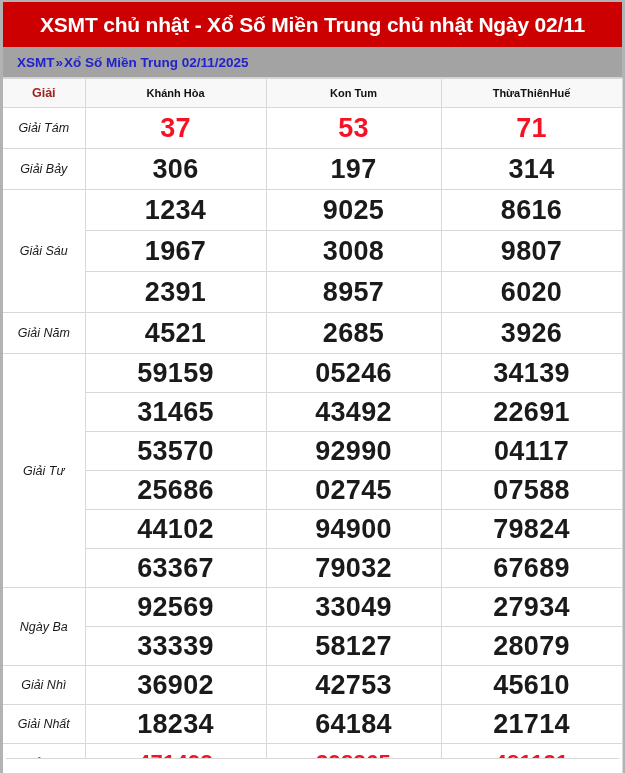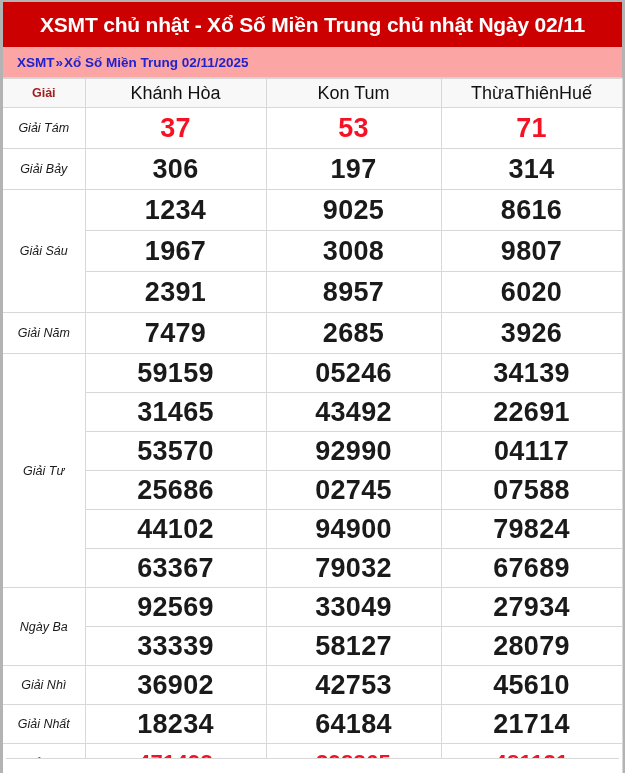--- a/index.html
+++ b/index.html
@@ -38,21 +38,21 @@
     color: #ffffff;
     font-size: 21px;
     font-weight: bold;
     letter-spacing: -0.2px;
     white-space: nowrap;
     text-align: center;
   }
 
   
   .breadcrumb {
-    background: #fca5a5;
+    background: #a3a3a3;
     height: 31px;
     display: flex;
     align-items: center;
     padding-left: 14px;
     box-sizing: border-box;
     border-bottom: 1px solid #d2d2d2;
   }
   .breadcrumb .crumb {
     color: #2222cc;
     font-size: 13.5px;
@@ -86,22 +86,22 @@
   }
   table.results th:first-child,
   table.results td.prize-cell {
     border-left: none;
   }
 
   
   table.results thead tr { background: #f8f8f8; margin-left: 45px; }
   table.results thead th {
     height: 28px;
-    font-size: 18px;
-    font-weight: normal;
+    font-size: 11px;
+    font-weight: bold;
     color: #111111;
   }
   table.results thead th.h-prize {
     color: #a02020;
     font-size: 12.5px;
     font-weight: bold;
   }
 
   
   td.prize-cell {
@@ -194,21 +194,21 @@
           <td class="num">3008</td>
           <td class="num">9807</td>
         </tr>
         <tr class="r-h40">
           <td class="num">2391</td>
           <td class="num">8957</td>
           <td class="num">6020</td>
         </tr>
         <tr class="r-h40">
           <td class="prize-cell">Giải Năm</td>
-          <td class="num">7479</td>
+          <td class="num">4521</td>
           <td class="num">2685</td>
           <td class="num">3926</td>
         </tr>
         <tr class="r-h38">
           <td class="prize-cell" rowspan="6">Giải Tư</td>
           <td class="num">59159</td>
           <td class="num">05246</td>
           <td class="num">34139</td>
         </tr>
         <tr class="r-h38">

